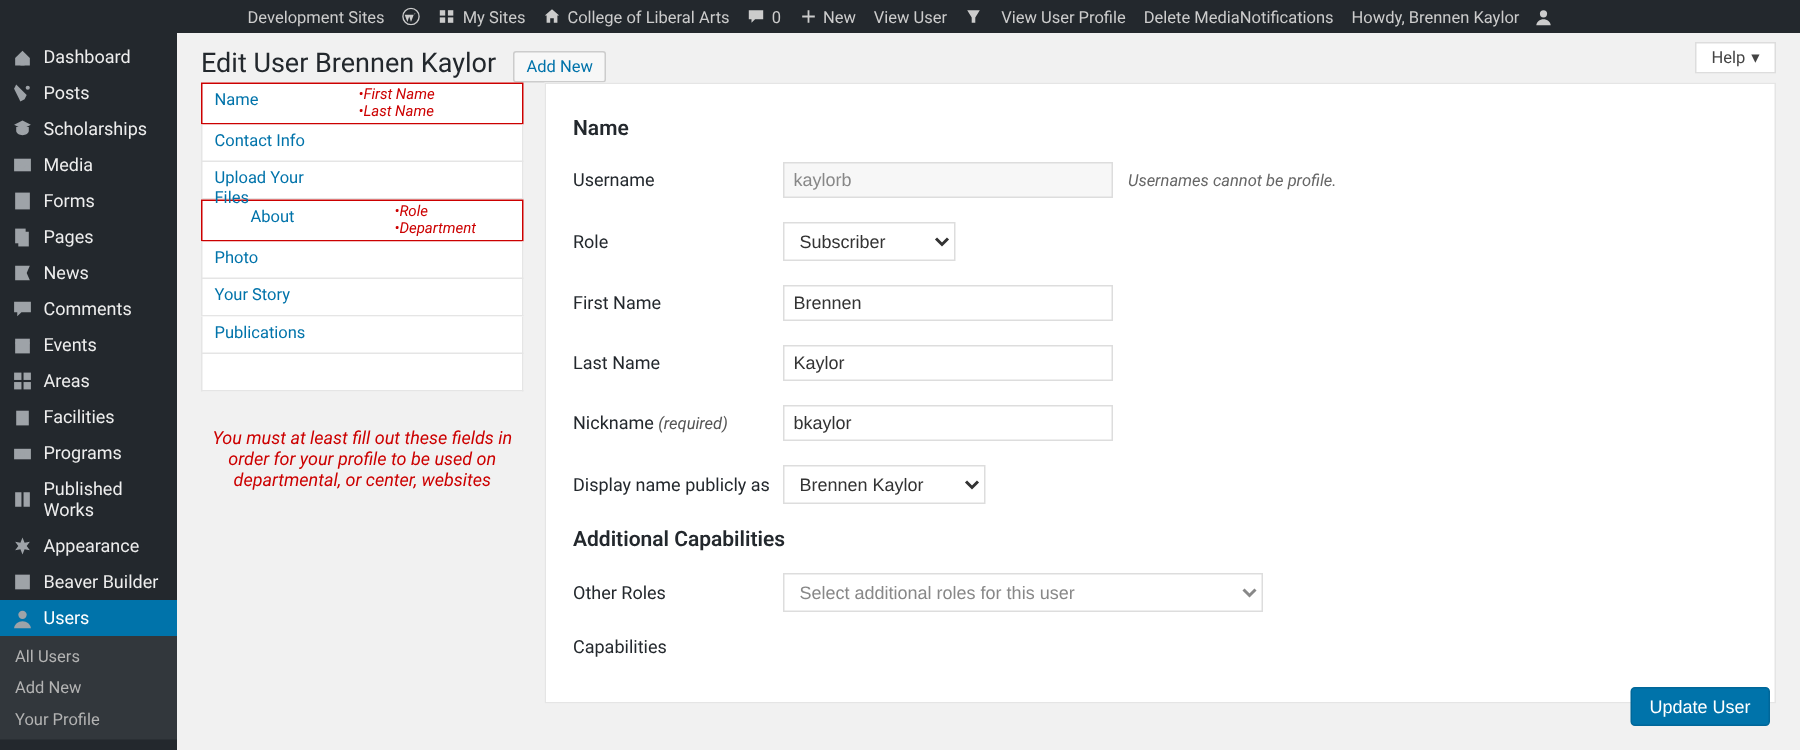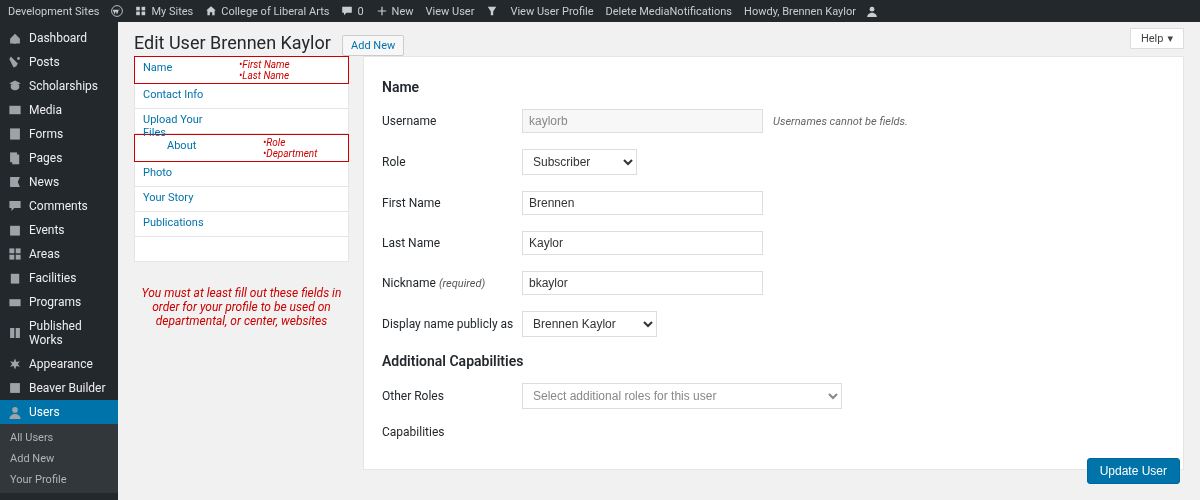--- a/index.html
+++ b/index.html
@@ -1,17 +1,17 @@
 <!DOCTYPE html>
 <html><head>
 <meta charset="utf-8">
 <style>
 * { box-sizing: border-box; margin: 0; padding: 0; }
 body { font-family: -apple-system, BlinkMacSystemFont, "Segoe UI", Roboto, sans-serif; font-size: 13px; color: #444; background: #f1f1f1; width: 1200px; height: 500px; overflow: hidden; }
-.toolbar { height: 22px; background: #23282d; color: #ccc; display: flex; align-items: center; font-size: 11px; justify-content: flex-start; padding: 0 8px; }
+.toolbar { height: 22px; background: #23282d; color: #ccc; display: flex; align-items: center; font-size: 11px; justify-content: center; padding: 0 8px; }
 .toolbar-left, .toolbar-right { display: flex; align-items: center; gap: 12px; }
 .toolbar a { color: #ccc; text-decoration: none; display: flex; align-items: center; gap: 4px; cursor: pointer; }
 .toolbar .icon-sm { width: 12px; height: 12px; display: inline-flex; }
 .layout { display: flex; height: 478px; }
 .sidebar { width: 118px; background: #23282d; color: #eee; font-size: 12px; padding-top: 4px; position: relative; }
 .side-item { display: flex; align-items: center; gap: 7px; padding: 5px 8px; cursor: pointer; color: #eee; }
 .side-item.active { background: #0073aa; color: #fff; position: relative; }
 .side-item.active::after { content: ""; position: absolute; right: -6px; top: 50%; transform: translateY(-50%); border: 6px solid transparent; border-left-color: #0073aa; }
 .side-sub { background: #32373c; padding: 3px 0; }
 .side-sub a { display: block; padding: 4px 10px; color: #b3b3b3; font-size: 11px; text-decoration: none; cursor: pointer; }
@@ -26,21 +26,21 @@
 .tab-row + .tab-row { border-top: none; }
 .tab-label { width: 100px; padding: 4px 8px; font-size: 11px; color: #0073aa; cursor: pointer; }
 .tab-req { flex: 1; padding: 2px 4px; font-size: 10px; font-style: italic; color: #c00; line-height: 1.1; }
 .tab-row.highlight { border: 1px solid #c00; }
 .instruct { margin-top: 24px; text-align: center; font-style: italic; color: #c00; font-size: 12px; padding: 0 4px; }
 .form-col { flex: 1; background: #fff; border: 1px solid #e5e5e5; padding: 14px 18px; }
 .form-col h2 { font-size: 14px; font-weight: 600; margin: 8px 0 14px; color: #23282d; }
 .form-row { display: flex; align-items: center; margin-bottom: 16px; font-size: 12px; }
 .form-row label { width: 140px; color: #23282d; }
 .form-row label .req { font-style: italic; color: #555; font-weight: normal; font-size: 11px; }
-.form-row input[type="text"], .form-row select { width: 241px; padding: 4px 6px; border: 1px solid #ddd; font-size: 12px; background: #fff; color: #333; }
+.form-row input[type="text"], .form-row select { width: 220px; padding: 4px 6px; border: 1px solid #ddd; font-size: 12px; background: #fff; color: #333; }
 .form-row input[readonly] { background: #f7f7f7; color: #888; }
 .form-row .note { font-size: 11px; color: #666; font-style: italic; margin-left: 10px; }
 .form-row select.wide { width: 320px; color: #888; }
 .footer-btn { position: fixed; bottom: 16px; right: 20px; background: #0073aa; border: 1px solid #006799; color: #fff; padding: 5px 12px; font-size: 12px; cursor: pointer; border-radius: 3px; }
 svg { fill: currentColor; }
 </style>
 </head>
 <body>
 
 <div class="toolbar">
@@ -281,21 +281,21 @@
           </div>
         <div class="instruct">You must at least fill out these fields in order for your profile to be used on departmental, or center, websites</div>
       </div>
 
       <div class="form-col">
         <h2>Name</h2>
 
         <div class="form-row">
           <label>Username</label>
           <input type="text" readonly="" value="kaylorb" style="">
-          <span class="note">Usernames cannot be fields.</span>
+          <span class="note">Usernames cannot be profile.</span>
         </div>
 
         <div class="form-row">
           <label>Role</label>
           <select style="width:115px;"><option>Subscriber</option></select>
         </div>
 
         <div class="form-row">
           <label>First Name</label>
           <input type="text" value="Brennen" style="">

